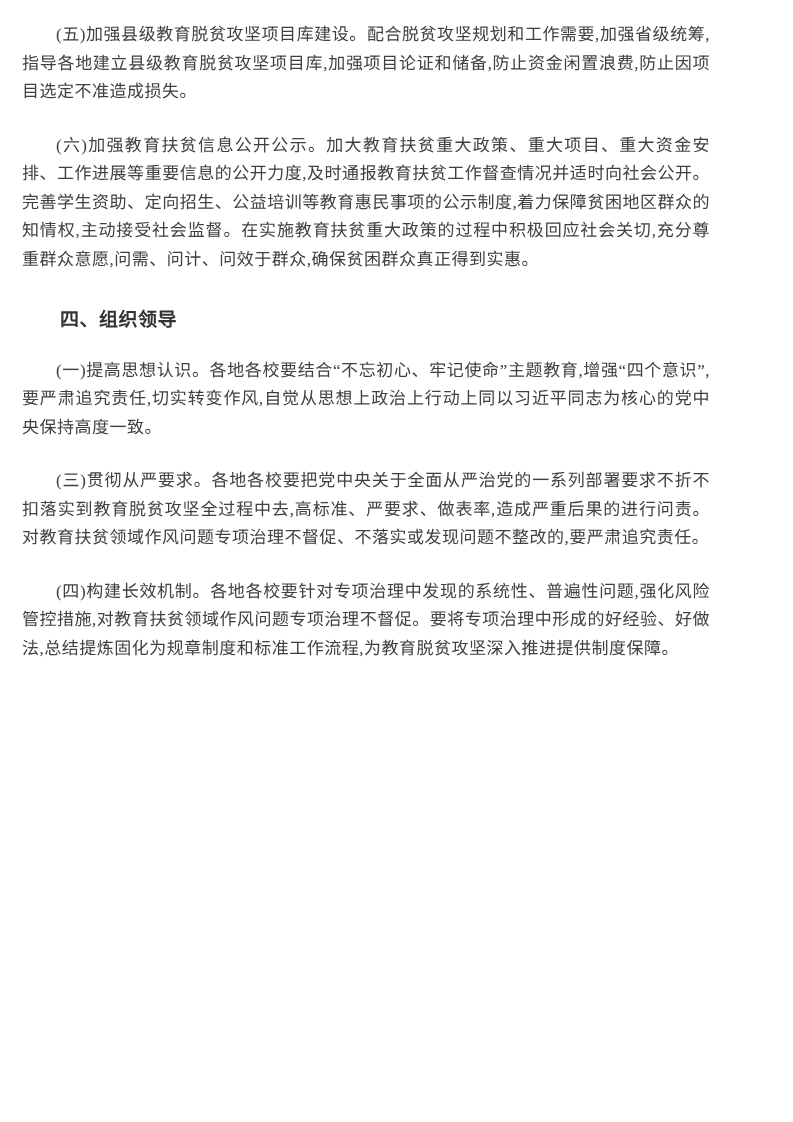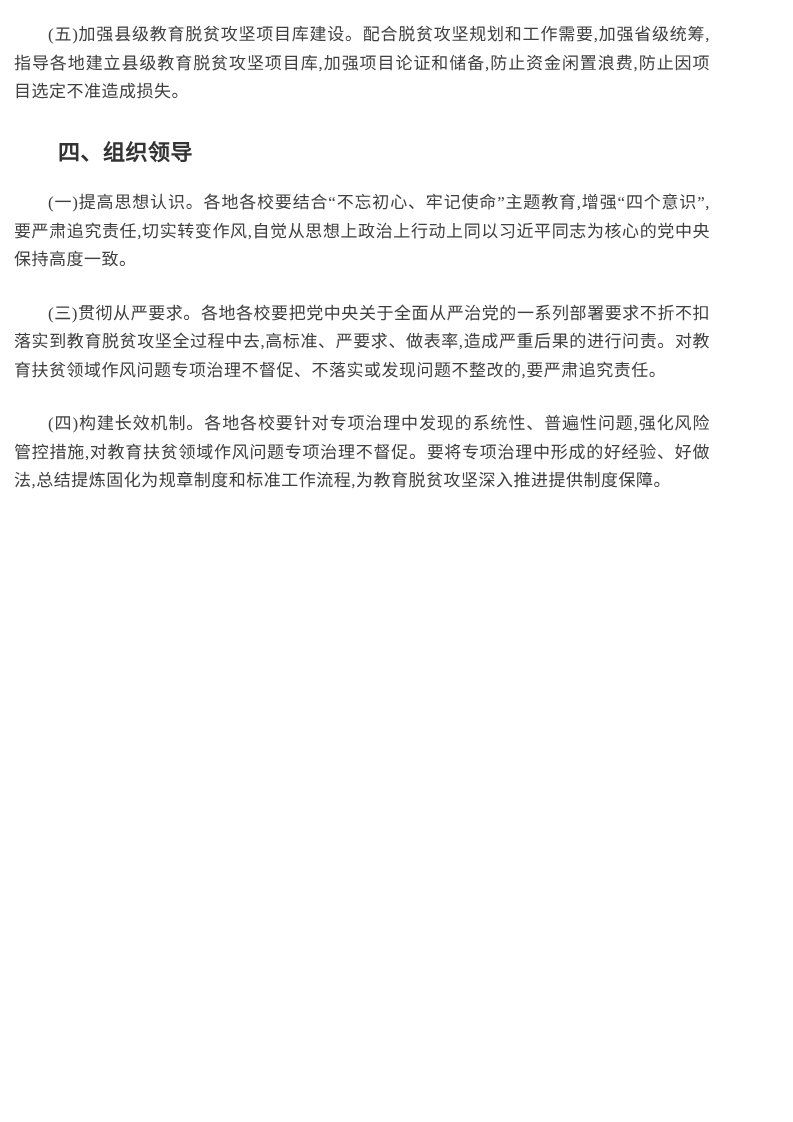--- a/index.html
+++ b/index.html
@@ -10,46 +10,47 @@
   body {
     width: 793px;
     height: 1122px;
     overflow: hidden;
     box-sizing: border-box;
   }
   .page {
     box-sizing: border-box;
     width: 726px;
     height: 1122px;
-    padding: 21px 16px 0 14px;
+    padding: 21px 16px 0 22px;
     background: #ffffff;
   }
   .doc-paragraph {
     margin: 0 0 25px 0;
     font-family: "Liberation Serif", "DejaVu Serif", serif;
     font-size: 17px;
     line-height: 28.5px;
     color: #404040;
     text-align: justify;
     text-indent: 2em;
     letter-spacing: 0.5px;
   }
   .doc-heading {
     margin: 32px 0 22px 0;
     font-family: "Liberation Sans", "DejaVu Sans", sans-serif;
-    font-size: 22px;
+    font-size: 19px;
     line-height: 28.5px;
     font-weight: bold;
     color: #333333;
     text-indent: 2em;
     letter-spacing: 0.5px;
   }
 </style>
 </head>
 <body>
 
 <main class="page">
   <p class="doc-paragraph">(五)加强县级教育脱贫攻坚项目库建设。配合脱贫攻坚规划和工作需要,加强省级统筹,指导各地建立县级教育脱贫攻坚项目库,加强项目论证和储备,防止资金闲置浪费,防止因项目选定不准造成损失。</p>
+  <p class="doc-paragraph">(六)加强教育扶贫信息公开公示。加大教育扶贫重大政策、重大项目、重大资金安排、工作进展等重要信息的公开力度,及时通报教育扶贫工作督查情况并适时向社会公开。完善学生资助、定向招生、公益培训等教育惠民事项的公示制度,着力保障贫困地区群众的知情权,主动接受社会监督。在实施教育扶贫重大政策的过程中积极回应社会关切,充分尊重群众意愿,问需、问计、问效于群众,确保贫困群众真正得到实惠。</p>
   <h2 class="doc-heading">四、组织领导</h2>
   <p class="doc-paragraph">(一)提高思想认识。各地各校要结合“不忘初心、牢记使命”主题教育,增强“四个意识”,要严肃追究责任,切实转变作风,自觉从思想上政治上行动上同以习近平同志为核心的党中央保持高度一致。</p>
   <p class="doc-paragraph">(三)贯彻从严要求。各地各校要把党中央关于全面从严治党的一系列部署要求不折不扣落实到教育脱贫攻坚全过程中去,高标准、严要求、做表率,造成严重后果的进行问责。对教育扶贫领域作风问题专项治理不督促、不落实或发现问题不整改的,要严肃追究责任。</p>
   <p class="doc-paragraph">(四)构建长效机制。各地各校要针对专项治理中发现的系统性、普遍性问题,强化风险管控措施,对教育扶贫领域作风问题专项治理不督促。要将专项治理中形成的好经验、好做法,总结提炼固化为规章制度和标准工作流程,为教育脱贫攻坚深入推进提供制度保障。</p>
 </main>
 
 </body></html>

